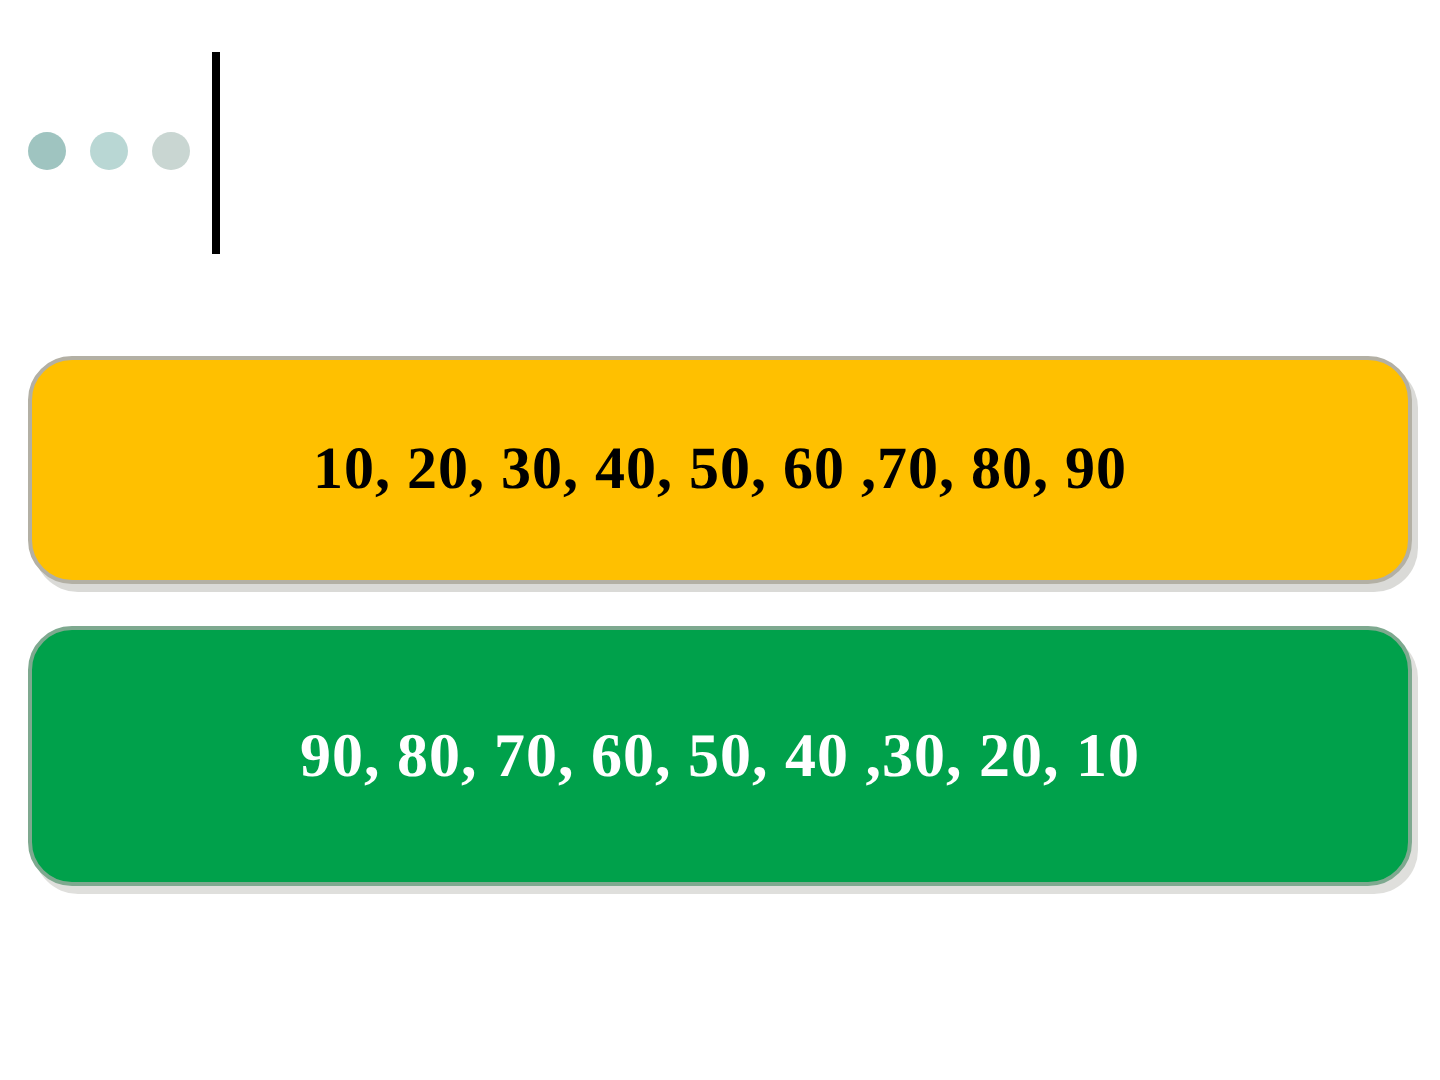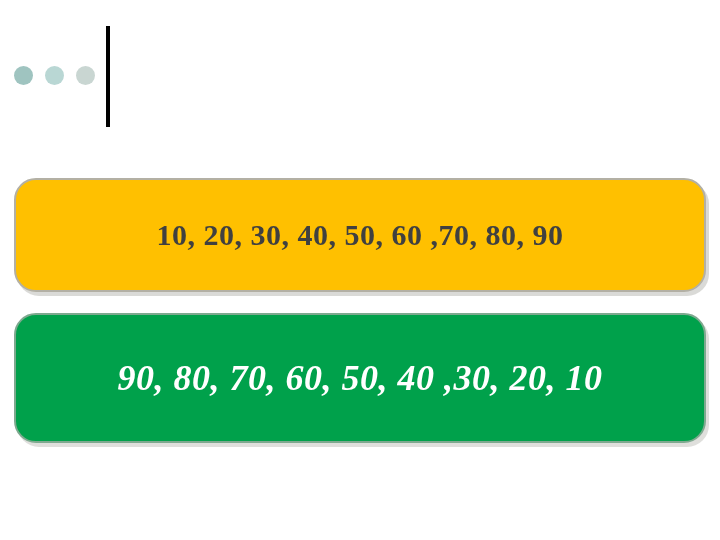--- a/index.html
+++ b/index.html
@@ -53,34 +53,33 @@
     font-weight: bold;
     letter-spacing: 0.5px;
     white-space: nowrap;
   }
 
   #banner-yellow {
     top: 178px;
     height: 114px;
     background: #ffc000;
     border: 2px solid #b3b0a4;
-    color: #404040;
+    color: #000000;
     font-size: 30px;
     box-shadow: 3px 4px 0 rgba(150,150,140,0.35);
   }
 
   #banner-green {
     top: 313px;
     height: 130px;
     background: #00a14b;
     border: 2px solid #7ea98f;
     color: #ffffff;
-    font-size: 36px;
+    font-size: 31px;
     box-shadow: 3px 4px 0 rgba(150,150,140,0.30);
-    font-style: italic;
   }
 </style>
 </head>
 <body>
 
 <div id="header-ornament">
   <span class="dot d1"></span>
   <span class="dot d2"></span>
   <span class="dot d3"></span>
   <span id="ornament-rule"></span>

